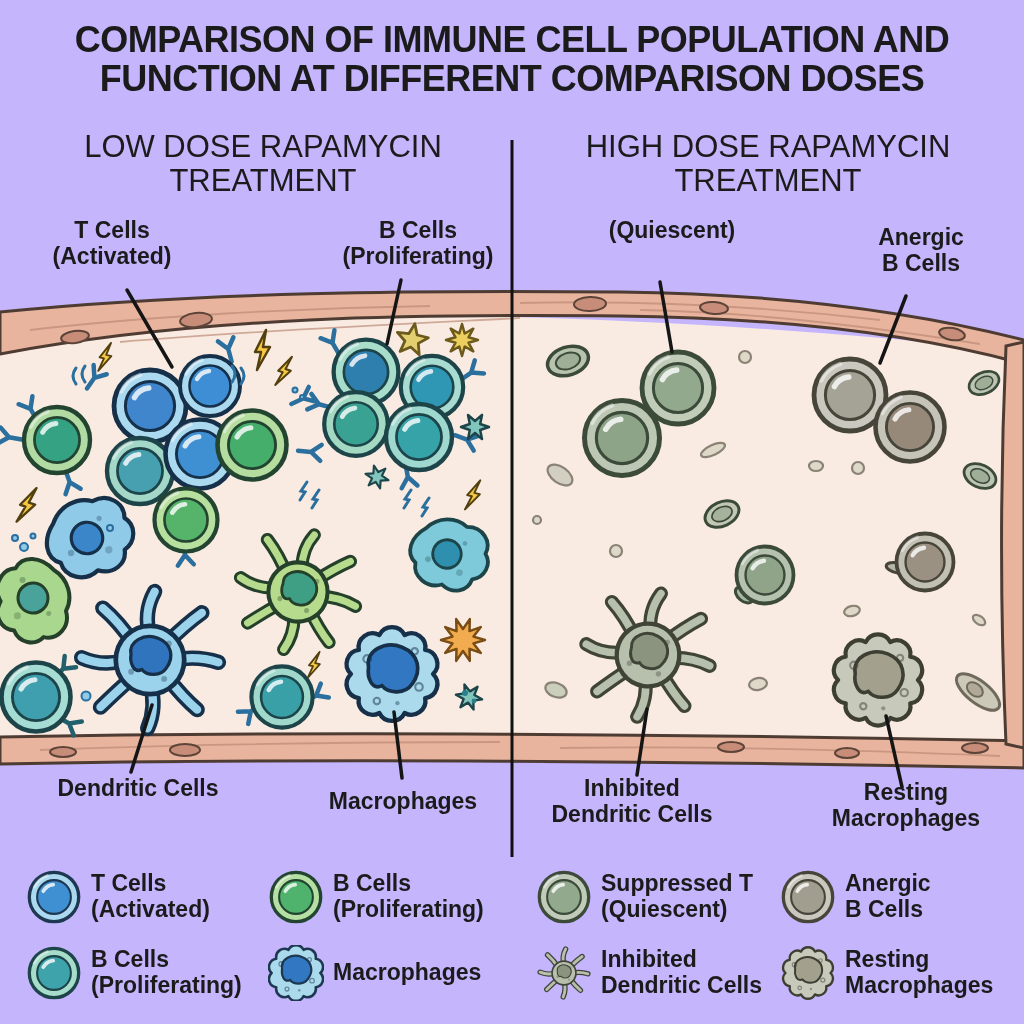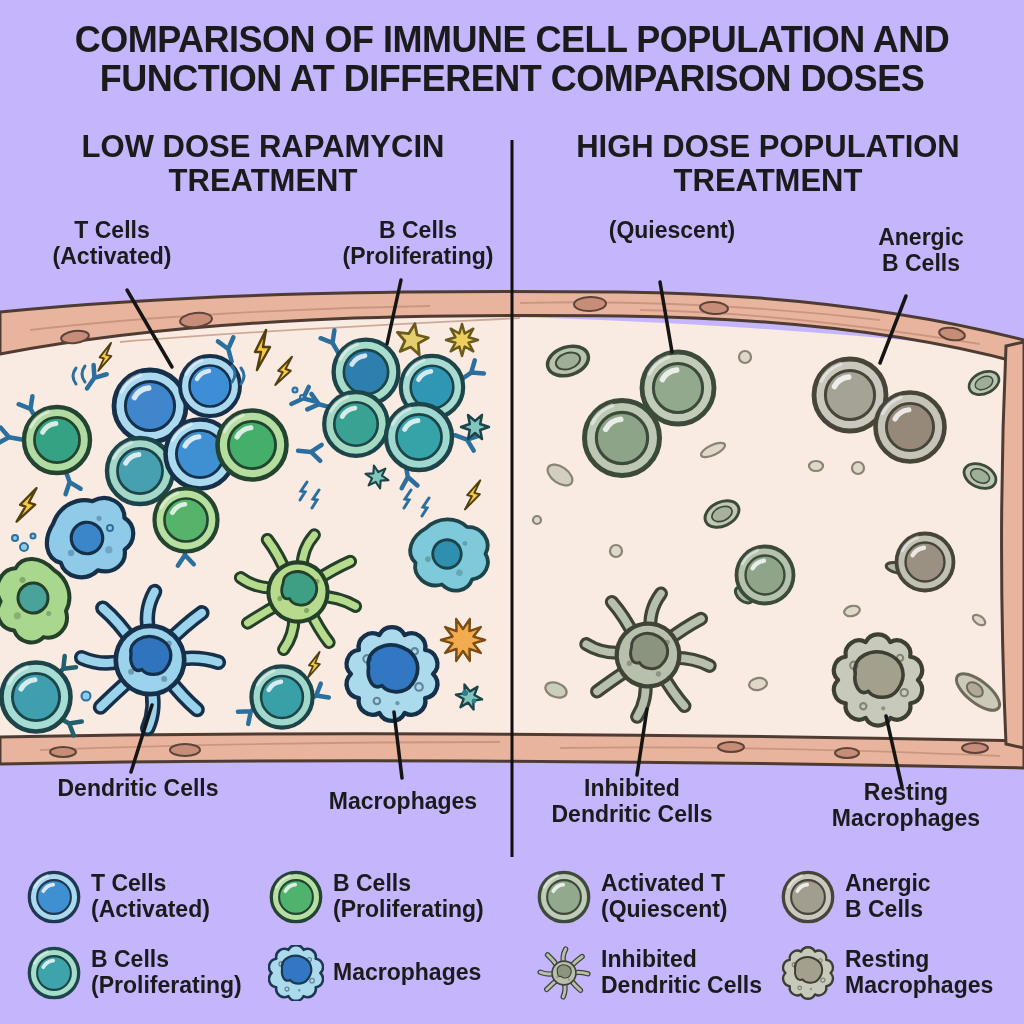--- a/index.html
+++ b/index.html
@@ -2,21 +2,21 @@
 <html><head>
 <meta charset="utf-8">
 <style>
   html,body{margin:0;padding:0;background:#e8e4d8;}
   .stage{position:relative;width:1024px;height:1024px;background:#c4b5fd;
          font-family:"Liberation Sans",sans-serif;color:#1b1b1b;overflow:hidden;}
   .artwork{position:absolute;inset:0;}
   .title{position:absolute;top:20px;left:0;width:1024px;text-align:center;
          font-weight:bold;font-size:36px;line-height:1.09;letter-spacing:-0.5px;}
   .hdr{position:absolute;top:130px;width:480px;text-align:center;
-       font-weight:bold;font-size:31px;line-height:1.1;}
+       font-weight:normal;font-size:31px;line-height:1.1;}
   .hdr-low{left:23px;} .hdr-high{left:528px;}
   .lbl{position:absolute;transform:translateX(-50%);text-align:center;
        font-weight:bold;font-size:23px;line-height:1.12;white-space:nowrap;}
   .legend{position:absolute;display:grid;grid-template-columns:1fr 1fr;
           grid-row-gap:10px;grid-column-gap:6px;}
   .legend-low{left:26px;top:864px;width:478px;}
   .legend-high{left:536px;top:864px;width:482px;}
   .leg-item{display:flex;align-items:center;gap:9px;height:66px;}
   .leg-icon{flex:0 0 56px;width:56px;height:56px;}
   .leg-text{font-weight:bold;font-size:23px;line-height:1.12;white-space:nowrap;}
@@ -261,21 +261,21 @@
   <div class="title">
     <div>COMPARISON OF IMMUNE CELL POPULATION AND</div>
     <div>FUNCTION AT DIFFERENT COMPARISON DOSES</div>
   </div>
 
   <div class="hdr hdr-low">
     <div>LOW DOSE RAPAMYCIN</div>
     <div>TREATMENT</div>
   </div>
   <div class="hdr hdr-high">
-    <div>HIGH DOSE POPULATION</div>
+    <div>HIGH DOSE RAPAMYCIN</div>
     <div>TREATMENT</div>
   </div>
 
   <div class="lbl" style="left:112px;top:218px">
     <div>T Cells</div>
     <div>(Activated)</div>
   </div>
   <div class="lbl" style="left:418px;top:218px">
     <div>B Cells</div>
     <div>(Proliferating)</div>
@@ -342,21 +342,21 @@
       </div>
     </div>
   </div>
 
   <div class="legend legend-high">
     <div class="leg-item">
       <svg class="leg-icon" viewBox="-34 -34 68 68">
         <use href="#cellR" style="--c1:#c0cbb8;--c2:#93a98e;--ln:#3c4a3a"></use>
       </svg>
       <div class="leg-text">
-        <div>Activated T</div>
+        <div>Suppressed T</div>
         <div>(Quiescent)</div>
       </div>
     </div>
     <div class="leg-item">
       <svg class="leg-icon" viewBox="-34 -34 68 68">
         <use href="#cellR" style="--c1:#c9c7be;--c2:#a19e90;--ln:#474539"></use>
       </svg>
       <div class="leg-text">
         <div>Anergic</div>
         <div>B Cells</div>

